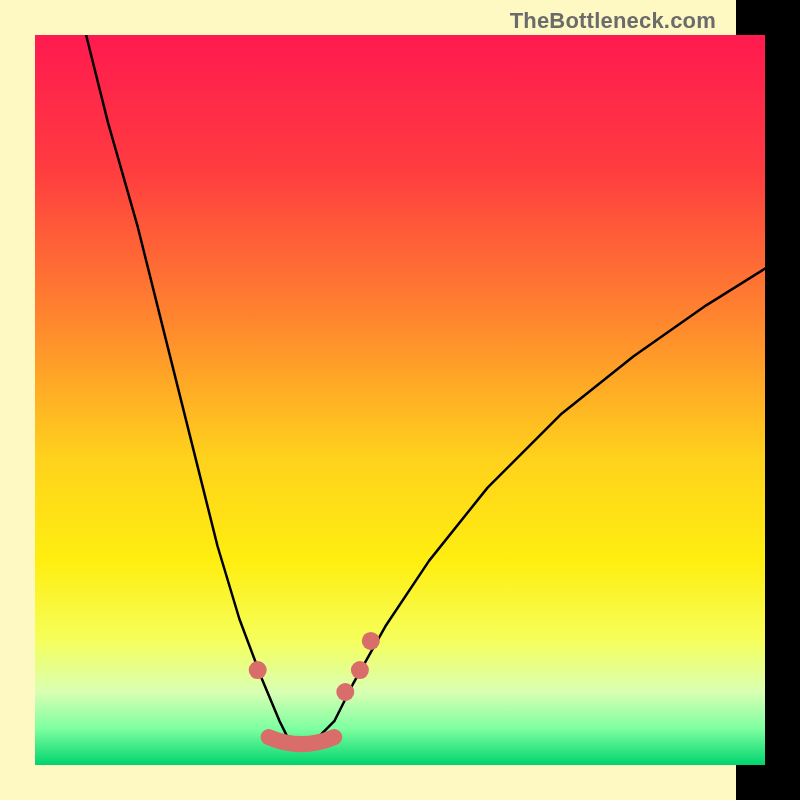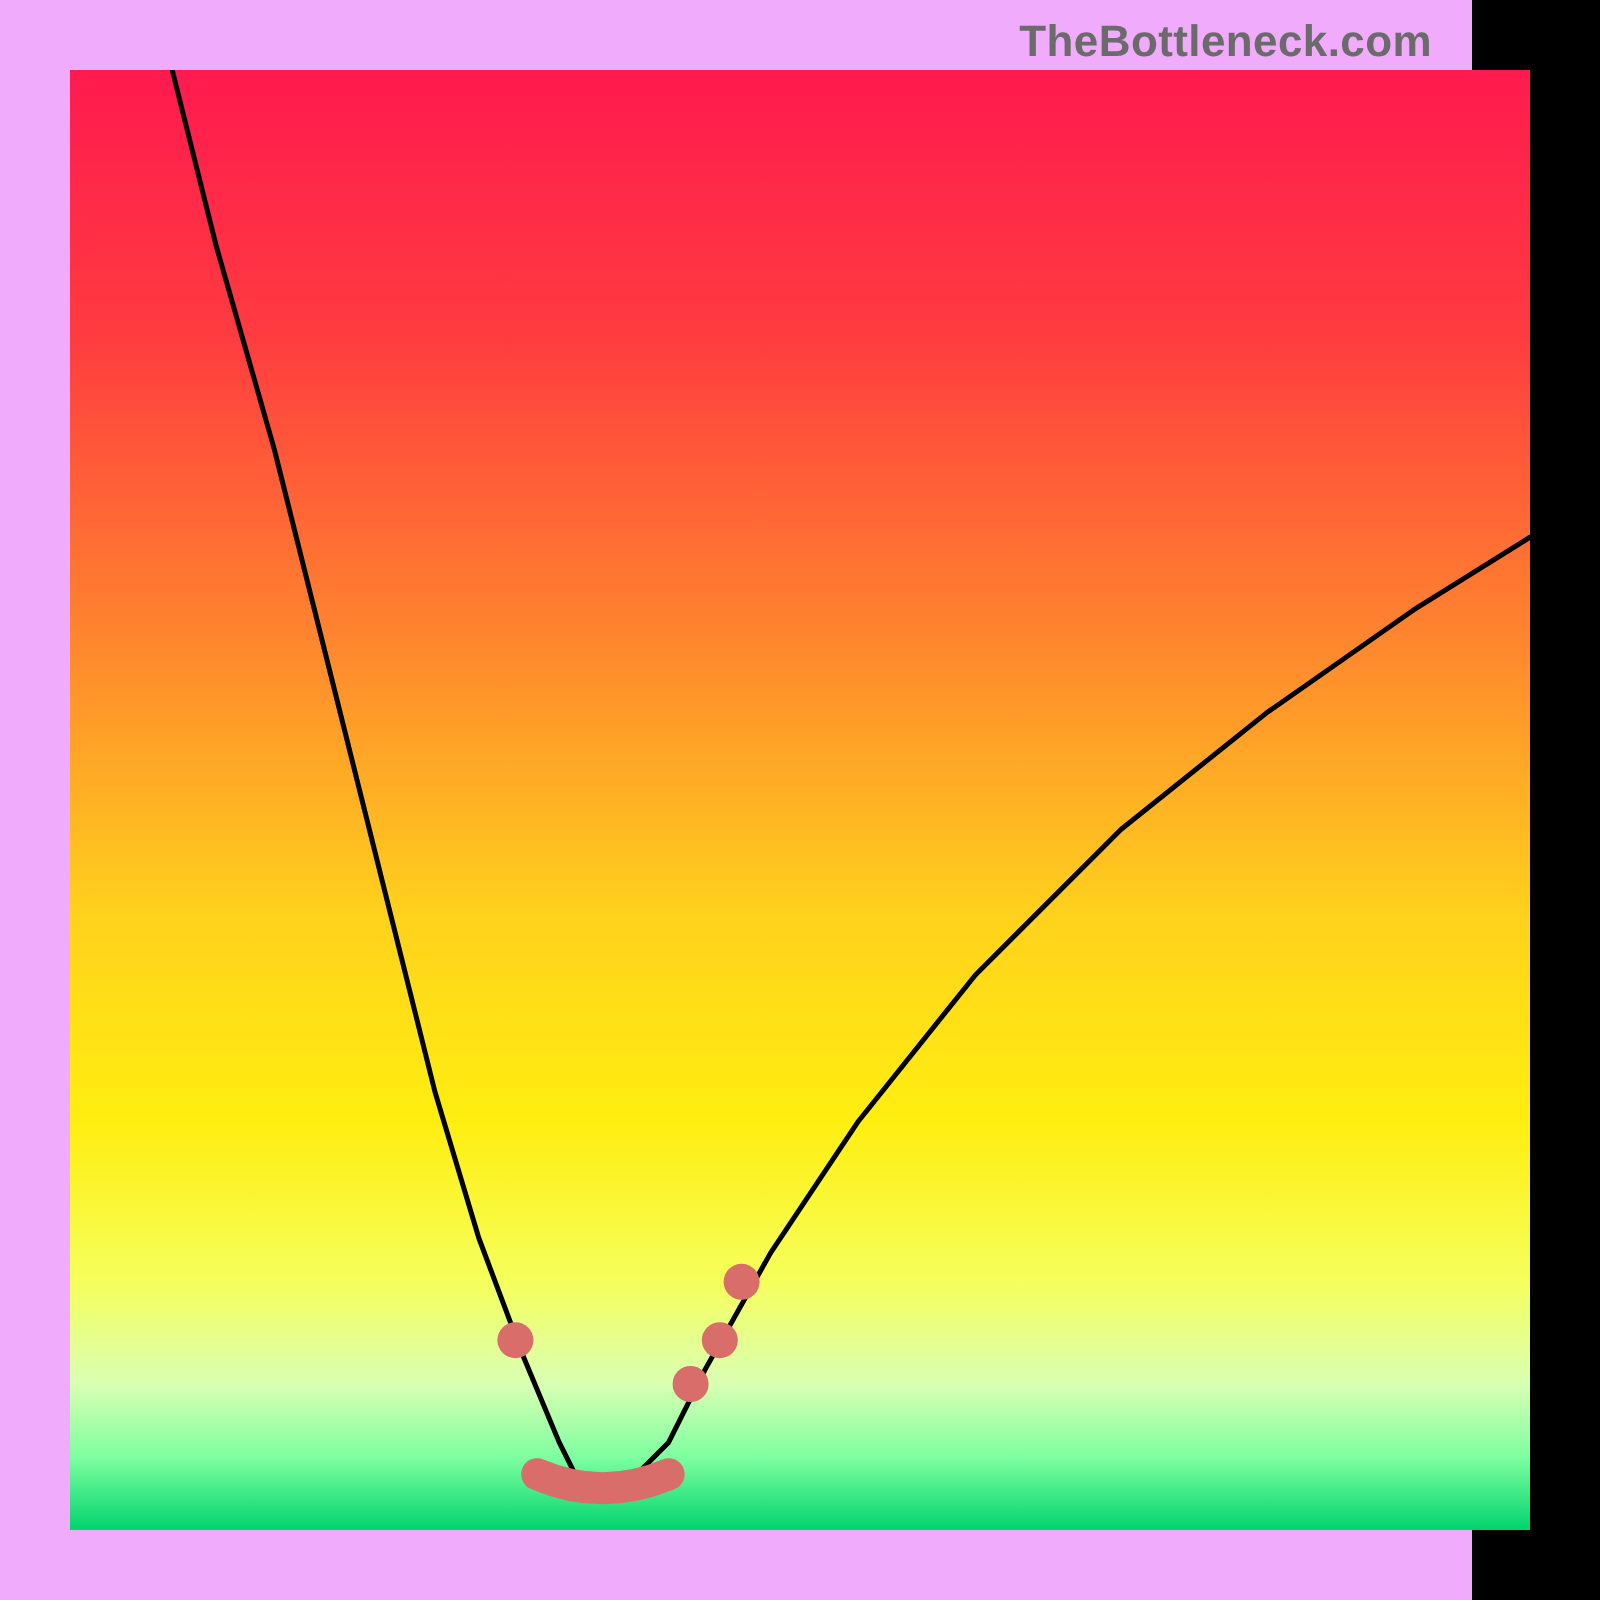--- a/index.html
+++ b/index.html
@@ -10,21 +10,21 @@
     background: #000;
     overflow: hidden;
     font-family: Arial, Helvetica, sans-serif;
   }
   .frame {
     position: absolute;
     left: 0;
     top: 0;
     width: 736px;
     height: 800px;
-    background: #f0abfc;
+    background: #fef9c3;
   }
   .plot-area {
     position: absolute;
     left: 35px;
     top: 35px;
     width: 730px;
     height: 730px;
     
   }
   .overlay-svg {

